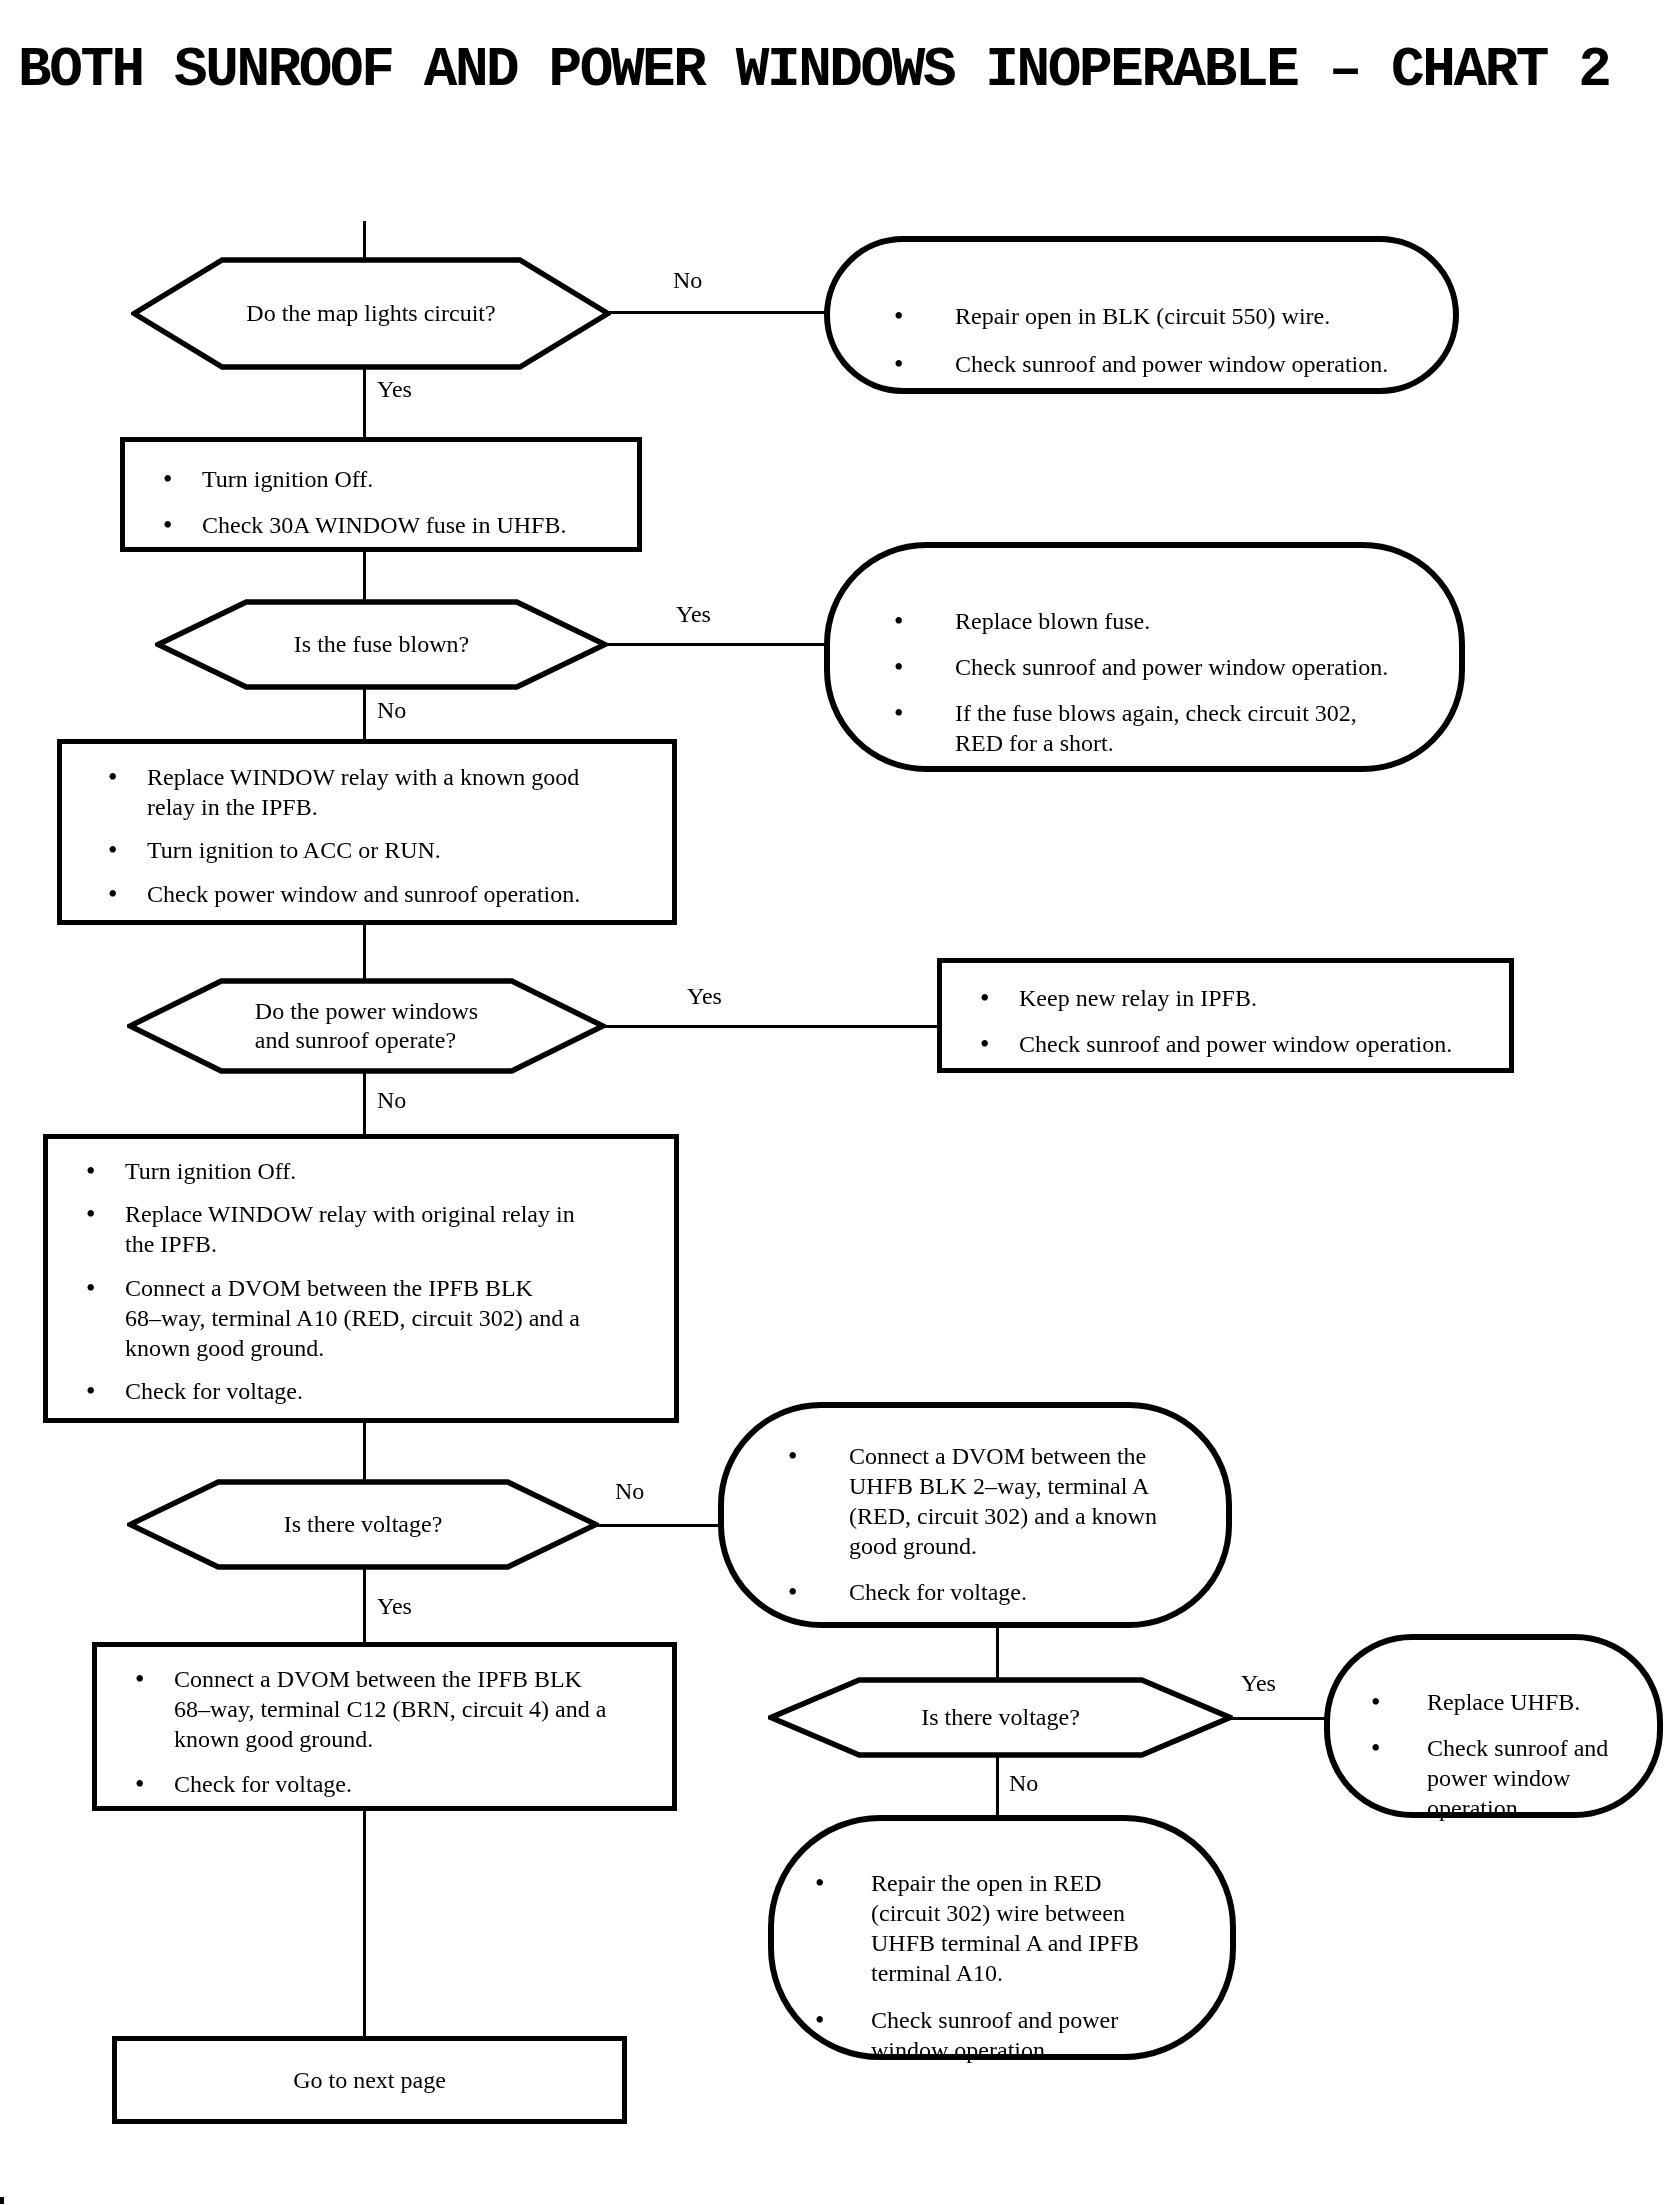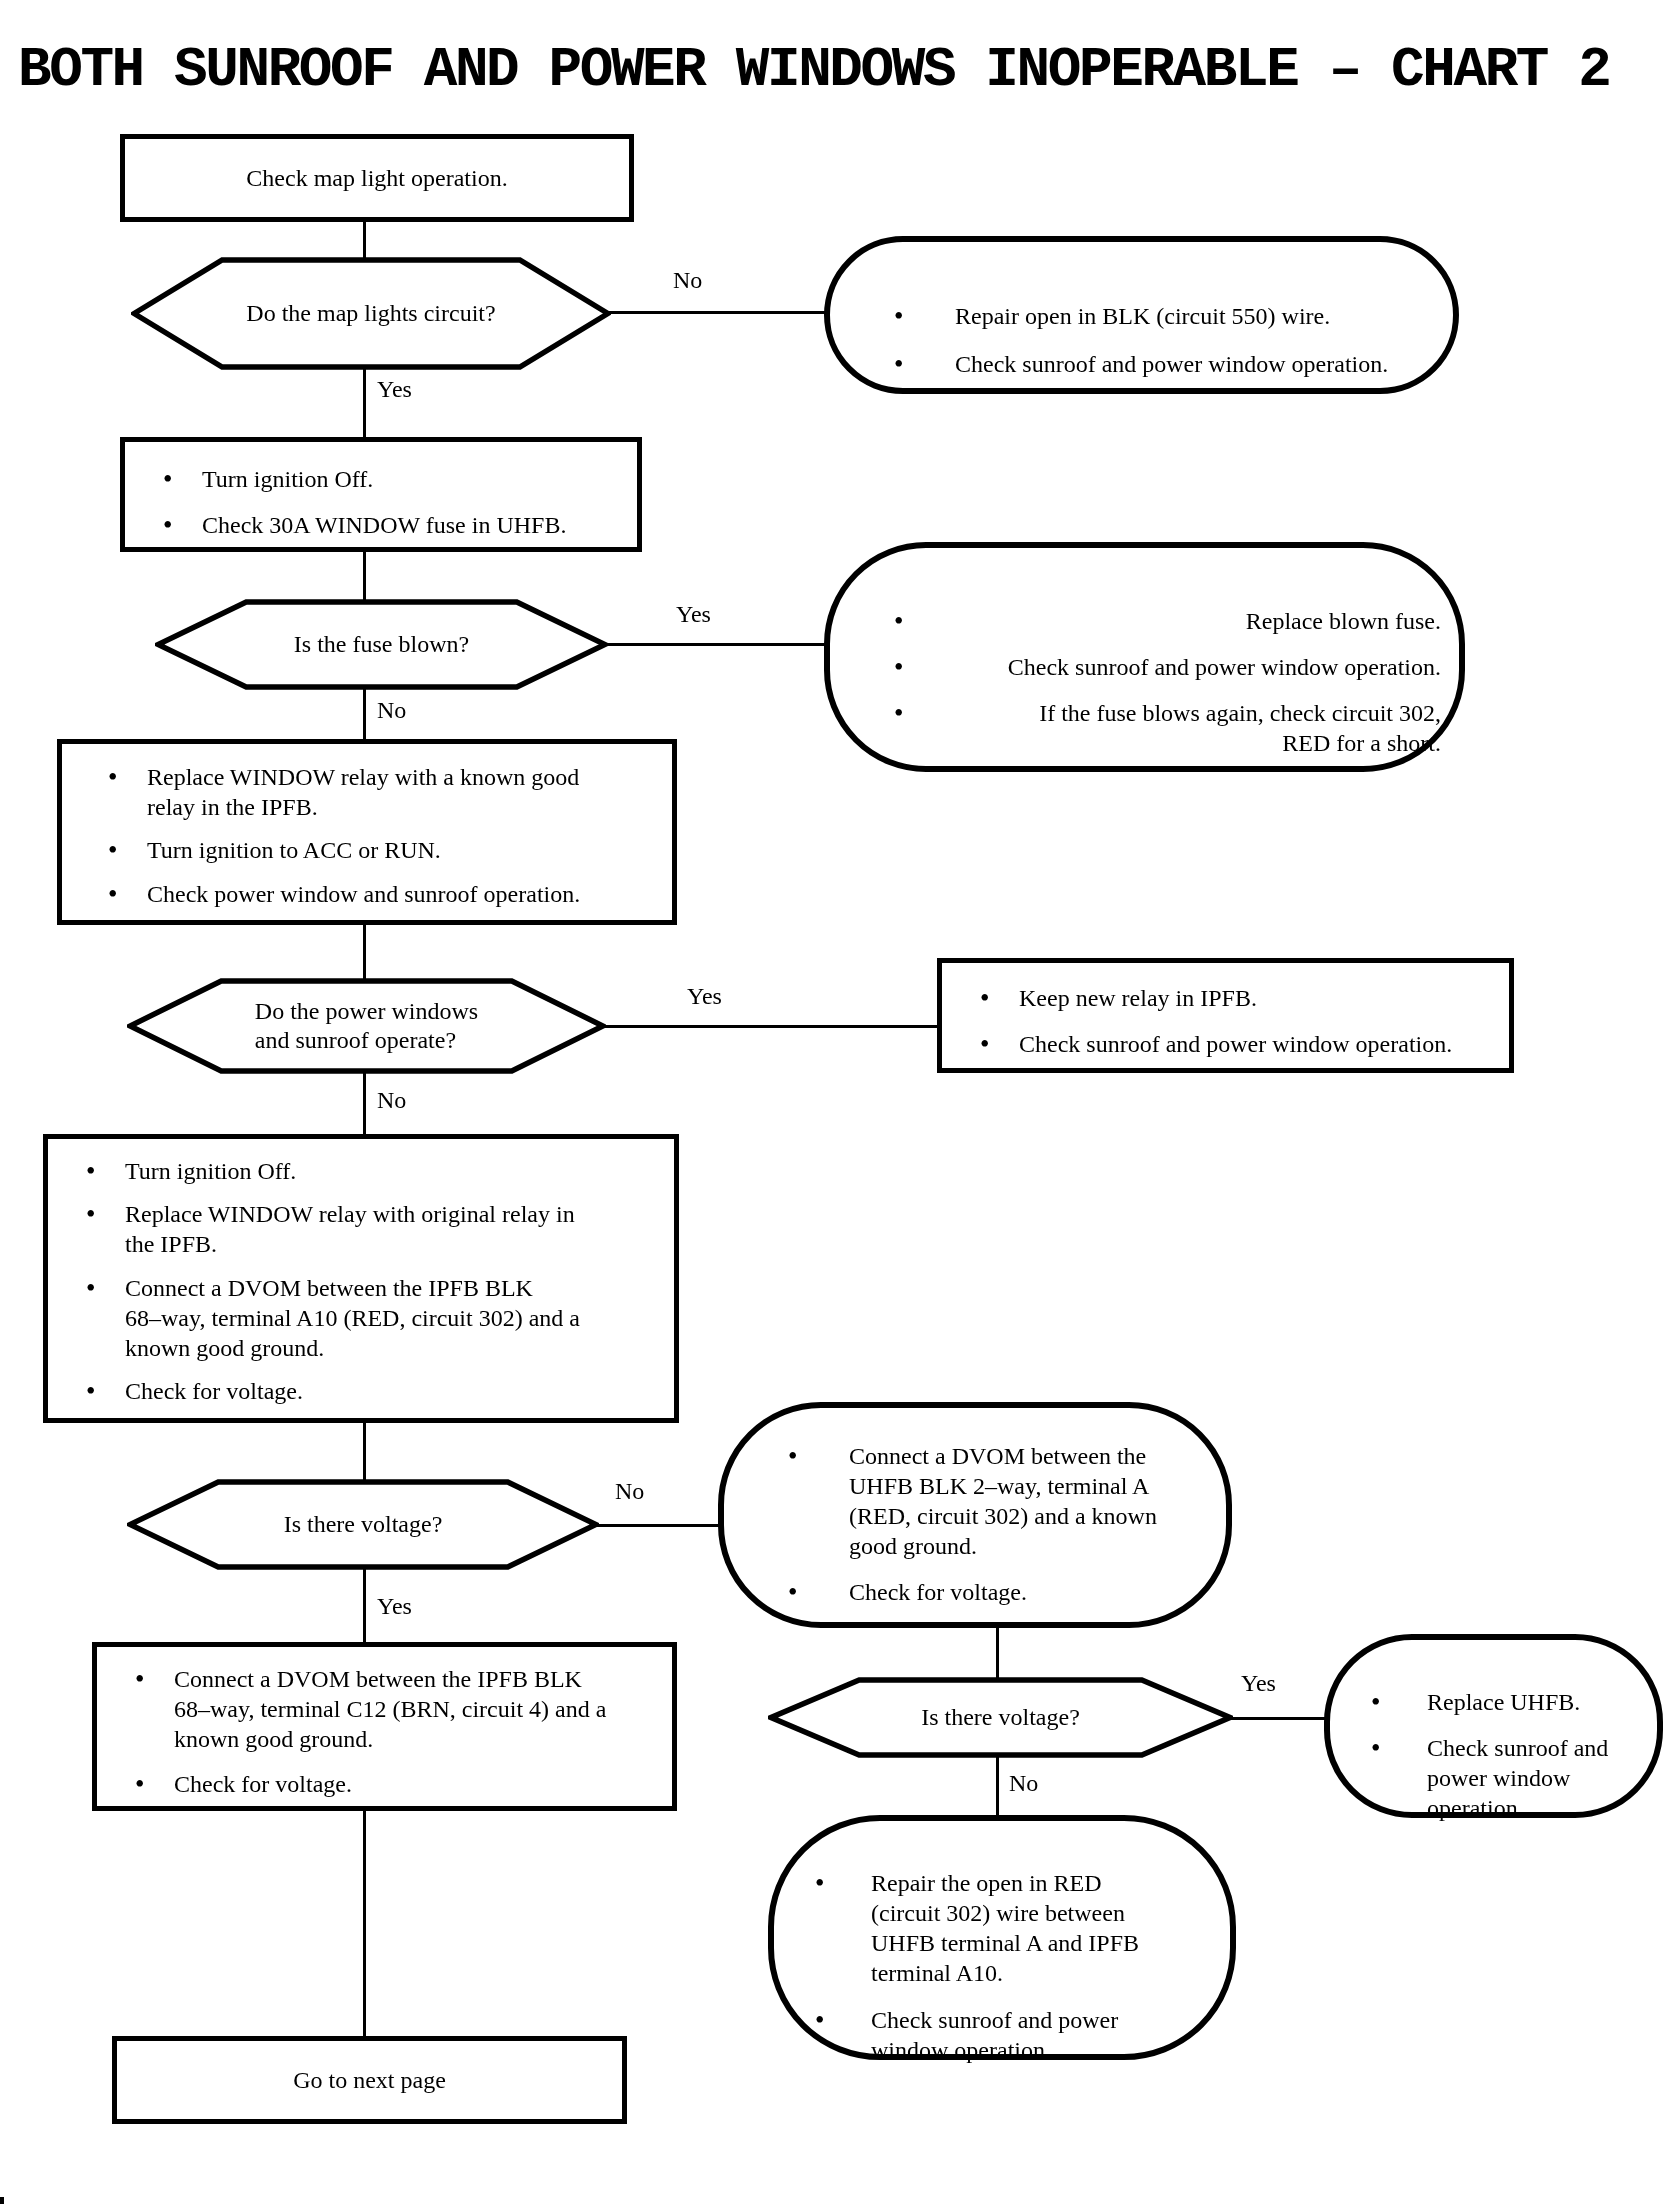--- a/index.html
+++ b/index.html
@@ -101,23 +101,20 @@
   <div class="edge-label" style="left:377px;  top:376px;">Yes</div>
   <div class="edge-label" style="left:676px; top:601px;">Yes</div>
   <div class="edge-label" style="left:377px;  top:697px;">No</div>
   <div class="edge-label" style="left:687px; top:983px;">Yes</div>
   <div class="edge-label" style="left:377px;  top:1087px;">No</div>
   <div class="edge-label" style="left:615px; top:1478px;">No</div>
   <div class="edge-label" style="left:377px;  top:1593px;">Yes</div>
   <div class="edge-label" style="left:1241px; top:1670px;">Yes</div>
   <div class="edge-label" style="left:1009px; top:1770px;">No</div>
 
-  <div class="rect" style="left:120px; top:134px; width:514px; height:88px;">
-    <div class="center-label">Check map light operation.</div>
-  </div>
 
   <div class="hex" style="left:131px; top:257px; width:480px; height:113px;">
     <svg viewBox="0 0 790 186" preserveAspectRatio="none">
       <polygon points="150,5 640,5 785,93 640,181 150,181 5,93" fill="#ffffff" stroke="#000000" stroke-width="9"></polygon>
     </svg>
     <div class="hex-label">Do the map lights circuit?</div>
   </div>
 
   <div class="oval" style="left:824px; top:236px; width:635px; height:158px; border-radius:79px;">
     <div class="bullets" style="top:35px;">
@@ -134,21 +131,21 @@
   </div>
 
   <div class="hex" style="left:155px; top:599px; width:453px; height:91px;">
     <svg viewBox="0 0 745 150" preserveAspectRatio="none">
       <polygon points="150,5 595,5 740,75 595,145 150,145 5,75" fill="#ffffff" stroke="#000000" stroke-width="9"></polygon>
     </svg>
     <div class="hex-label">Is the fuse blown?</div>
   </div>
 
   <div class="oval" style="left:824px; top:542px; width:641px; height:230px; border-radius:102px;">
-    <div class="bullets" style="top:34px;text-align:right;">
+    <div class="bullets" style="top:34px;">
       <div class="b">Replace blown fuse.</div>
       <div class="b" style="margin-top:16px;">Check sunroof and power window operation.</div>
       <div class="b" style="margin-top:16px;">If the fuse blows again, check circuit 302,
 RED for a short.</div>
     </div>
   </div>
 
   <div class="rect" style="left:57px; top:739px; width:620px; height:186px;">
     <div class="bullets" style="top:18px;margin-left:8px;">
       <div class="b">Replace WINDOW relay with a known good

